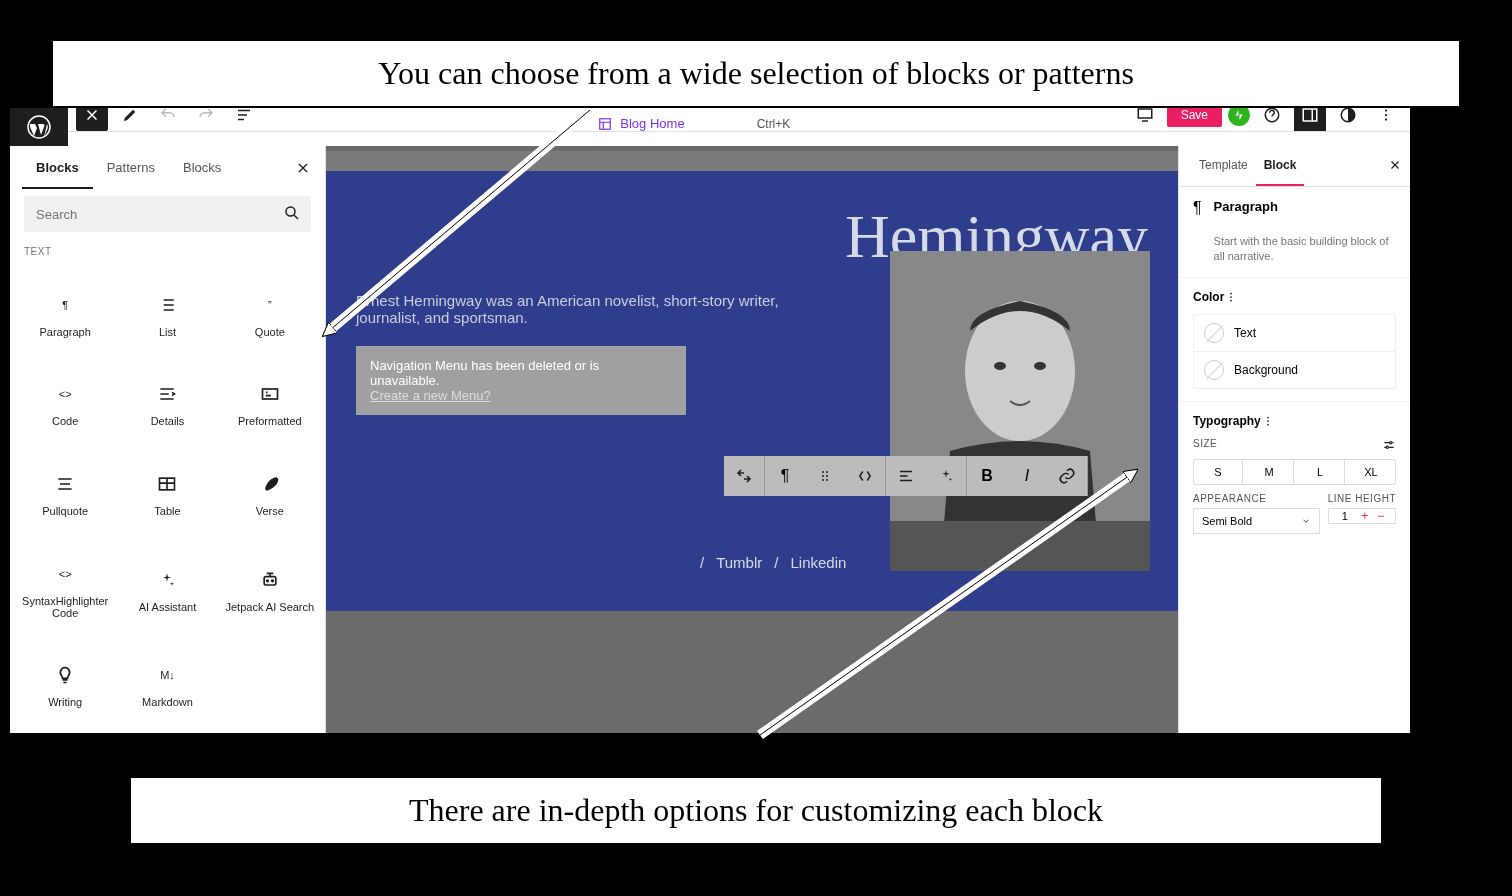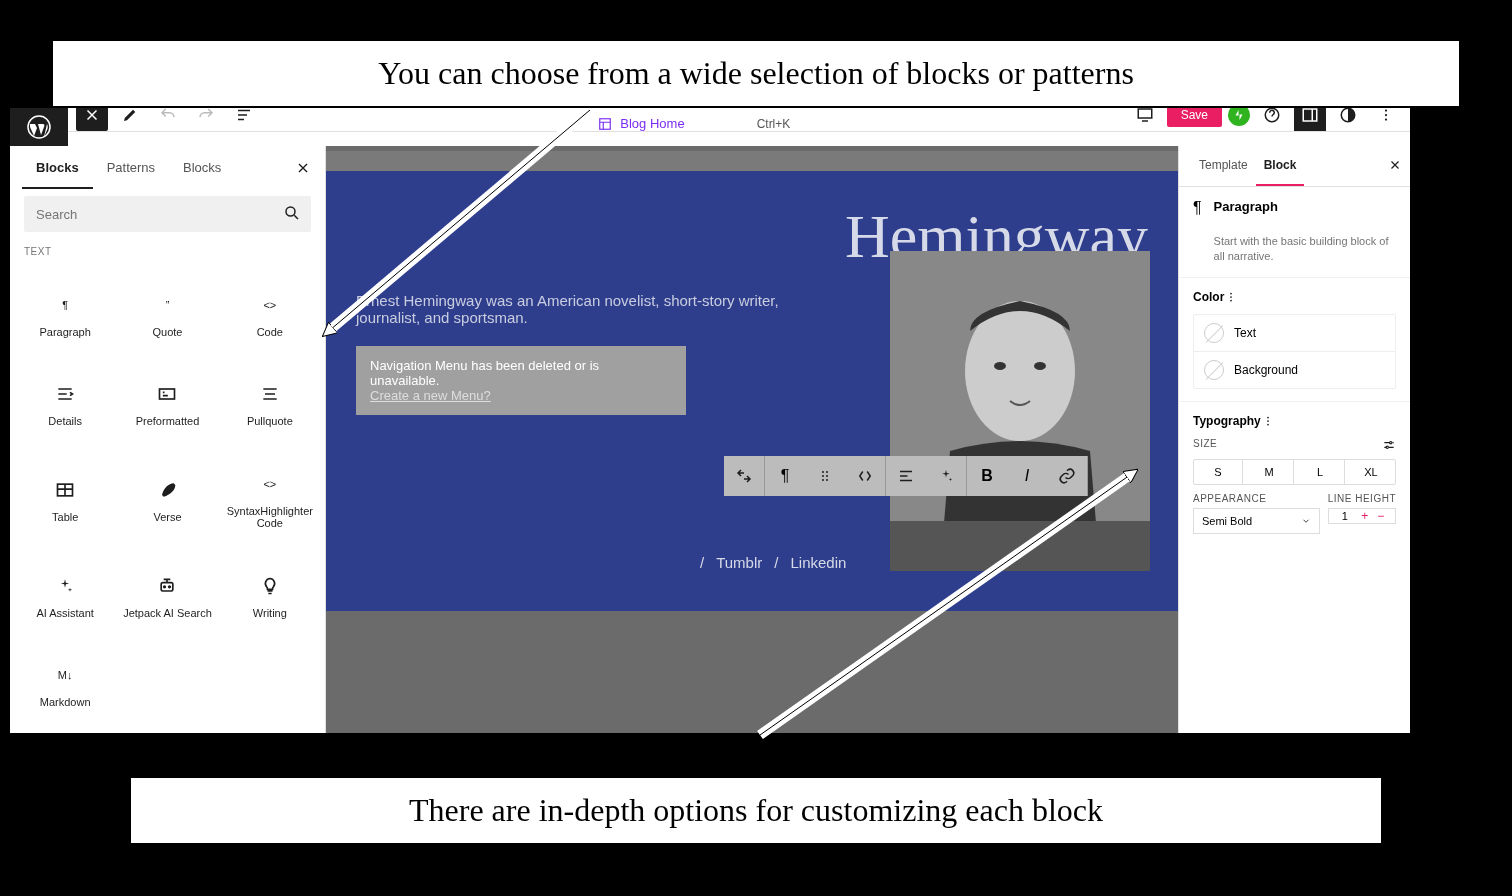--- a/index.html
+++ b/index.html
@@ -574,20 +574,28 @@
           <path d="M15 15l5 5"></path>
         </svg>
     </div>
     <div class="section-label">TEXT</div>
     <div class="block-grid" id="block-grid">
         <div class="block-item">
           <div class="bi-icon">¶</div>
           <span>Paragraph</span>
         </div>
         <div class="block-item">
+          <div class="bi-icon">
+            <svg width="20" height="20" viewBox="0 0 24 24" stroke="#1e1e1e" stroke-width="2">
+              <path d="M8 6h12M8 12h12M8 18h12M4 6h0M4 12h0M4 18h0"></path>
+            </svg>
+          </div>
+          <span>List</span>
+        </div>
+        <div class="block-item">
           <div class="bi-icon">”</div>
           <span>Quote</span>
         </div>
         <div class="block-item">
           <div class="bi-icon">&lt;&gt;</div>
           <span>Code</span>
         </div>
         <div class="block-item">
           <div class="bi-icon">
             <svg width="20" height="20" viewBox="0 0 24 24" stroke="#1e1e1e" stroke-width="2" fill="none">

